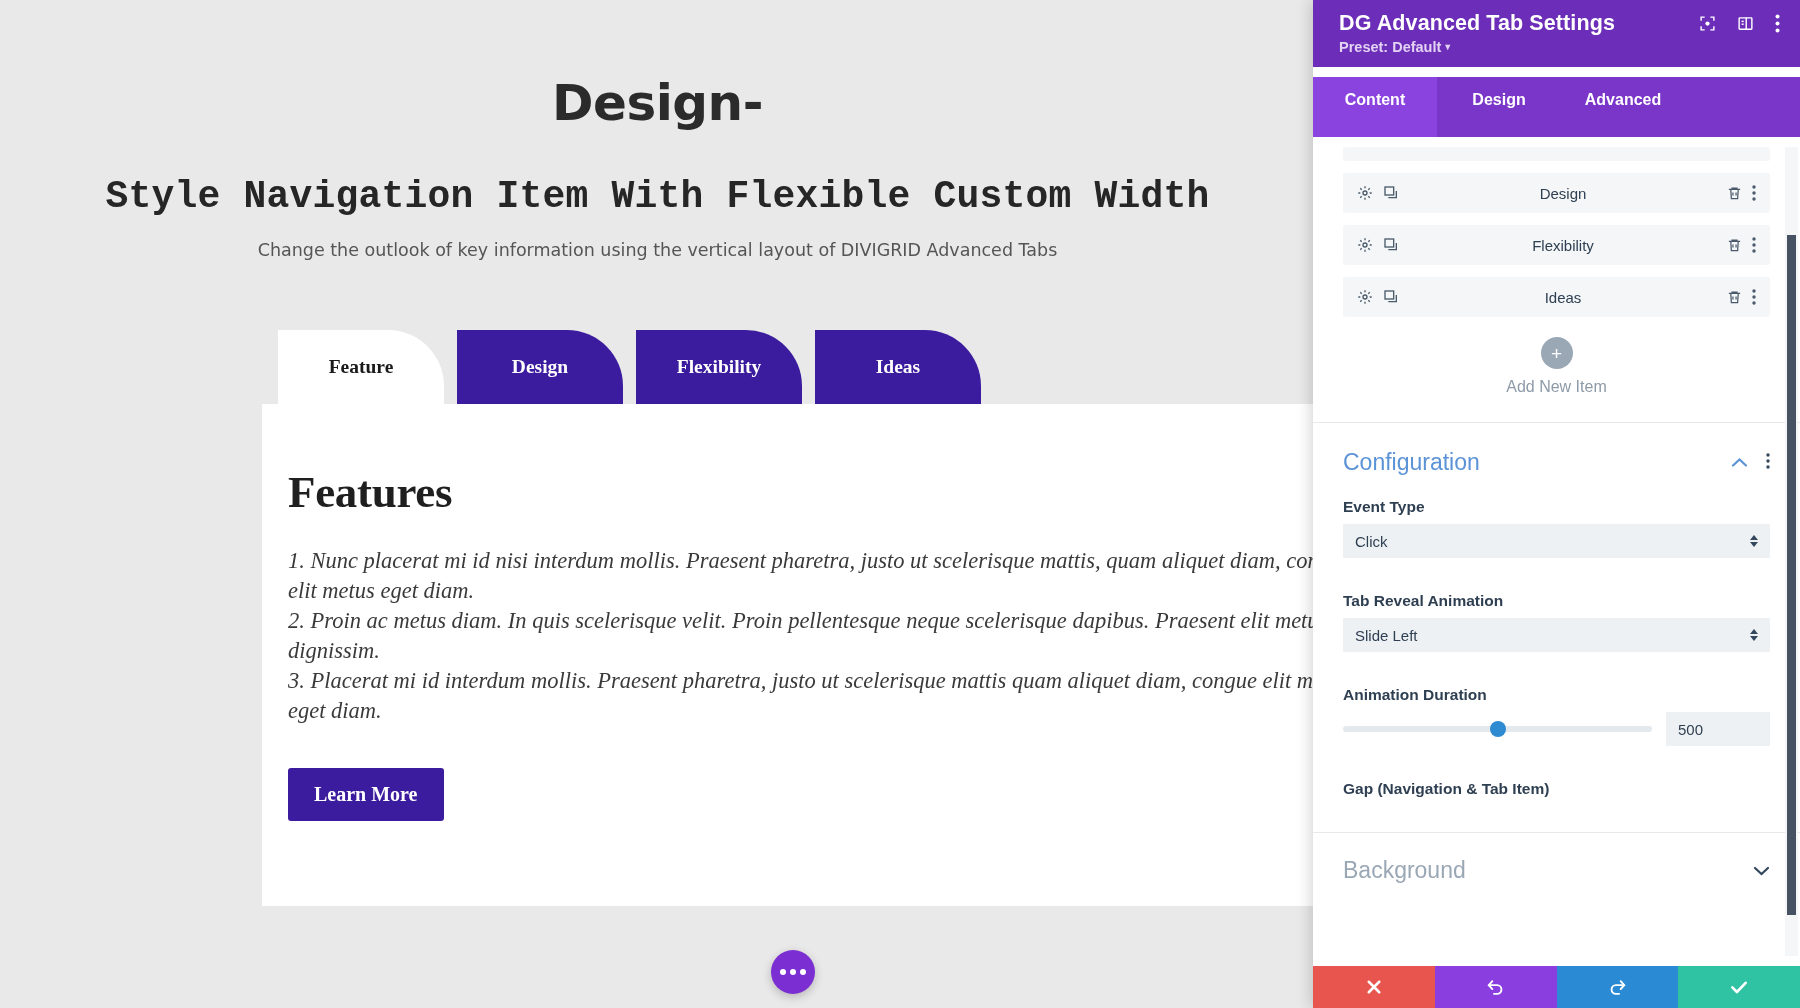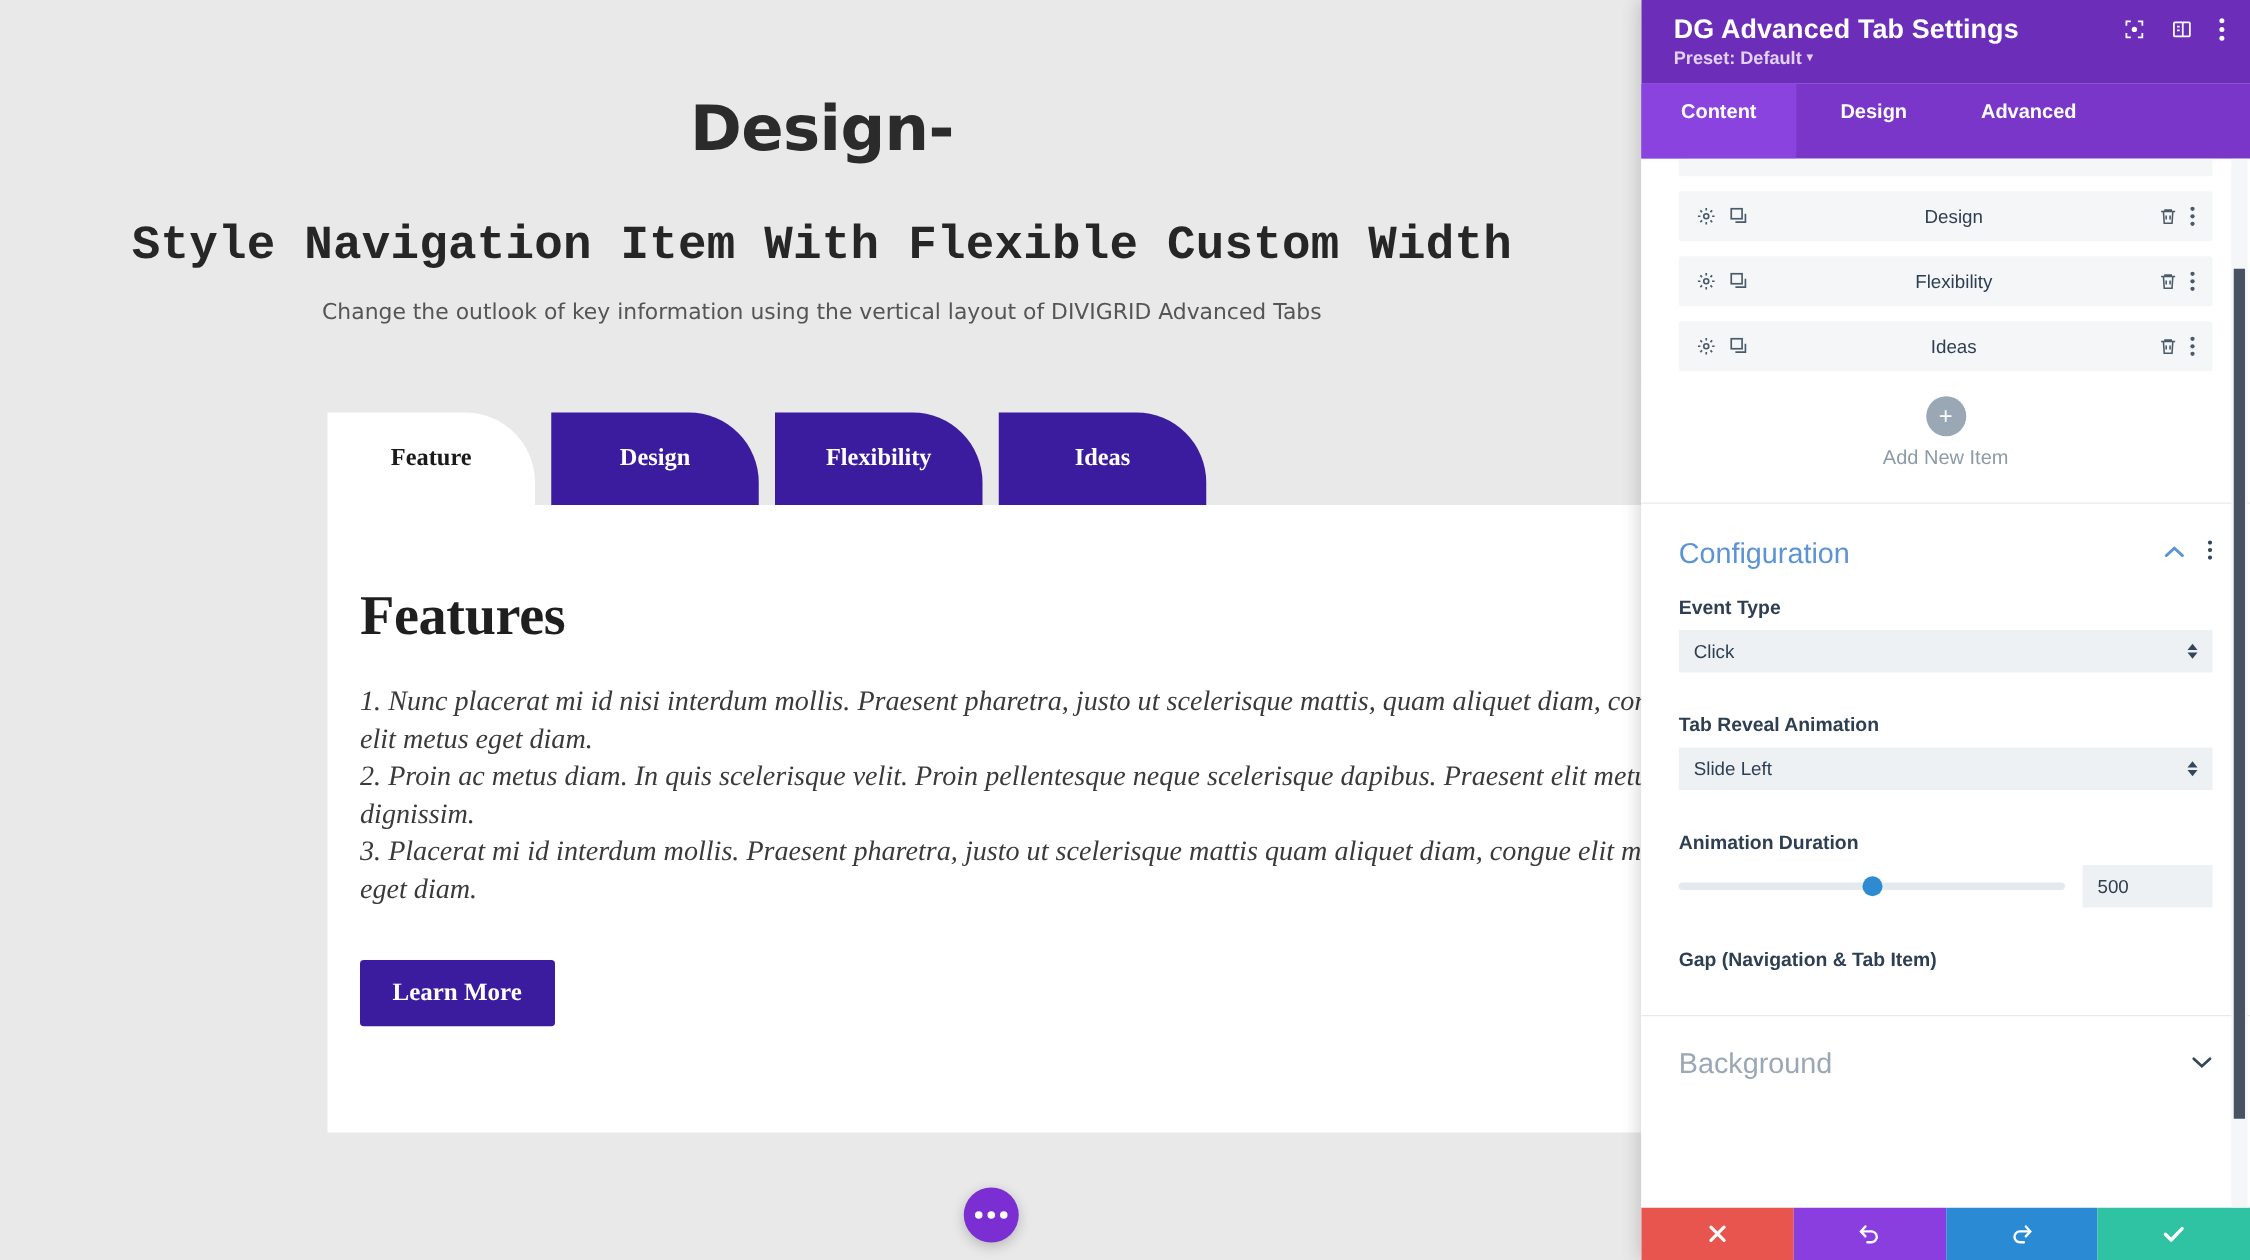--- a/index.html
+++ b/index.html
@@ -63,20 +63,21 @@
     font-weight: 700;
     font-size: 19.5px;
     border-top-right-radius: 56px;
     margin-right: 13px;
     cursor: pointer;
     white-space: nowrap;
   }
   .tab-btn.active {
     background: #ffffff;
     color: #1a1a1a;
+    margin-left: 16px;
   }
   #tab-body {
     background: #ffffff;
     min-height: 502px;
     padding: 62px 0 0 26px;
   }
   .body-title {
     font-family: "Liberation Serif", serif;
     font-weight: 700;
     font-size: 45px;
@@ -120,20 +121,21 @@
 
   
   #panel {
     position: absolute;
     right: 0; top: 0;
     width: 487px; height: 1008px;
     background: #ffffff;
     box-shadow: -2px 0 14px rgba(0,0,0,.18);
     display: flex; flex-direction: column;
     overflow: hidden;
+    gap: 10px;
   }
   .panel-header {
     background: #6c2eb9;
     padding: 11px 20px 12px 26px;
     flex: 0 0 auto;
   }
   .ph-row { display: flex; align-items: center; }
   .ph-title {
     color: #fff; font-size: 21.5px; font-weight: 700;
     flex: 1 1 auto; letter-spacing: .1px;

